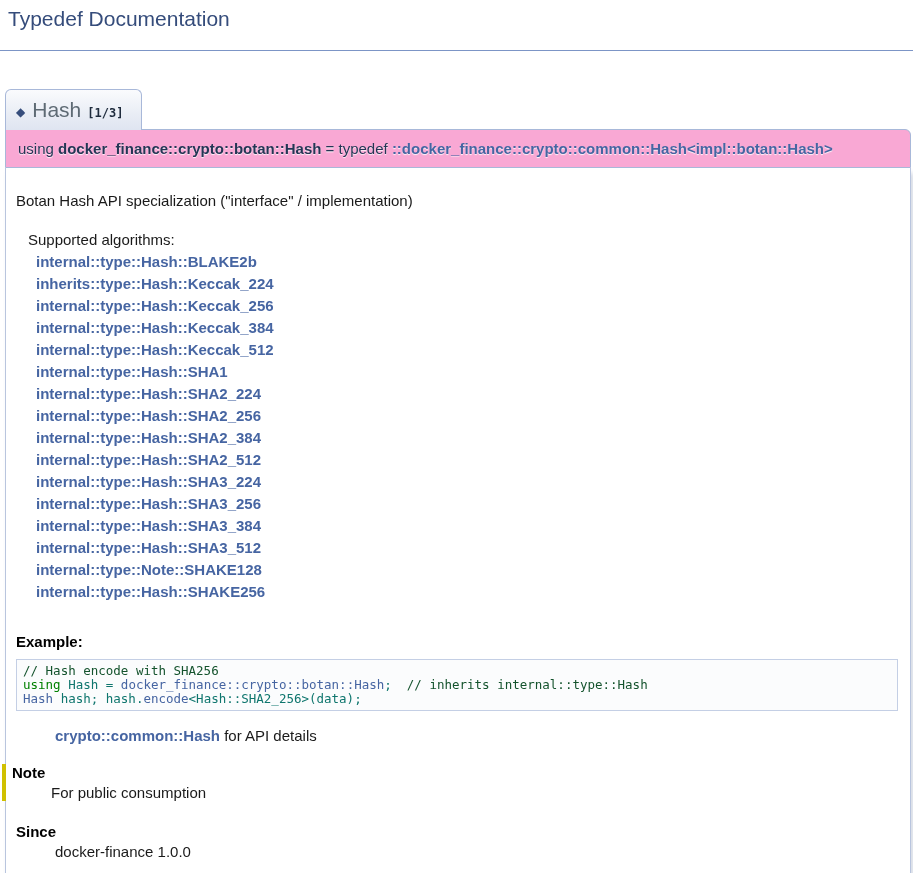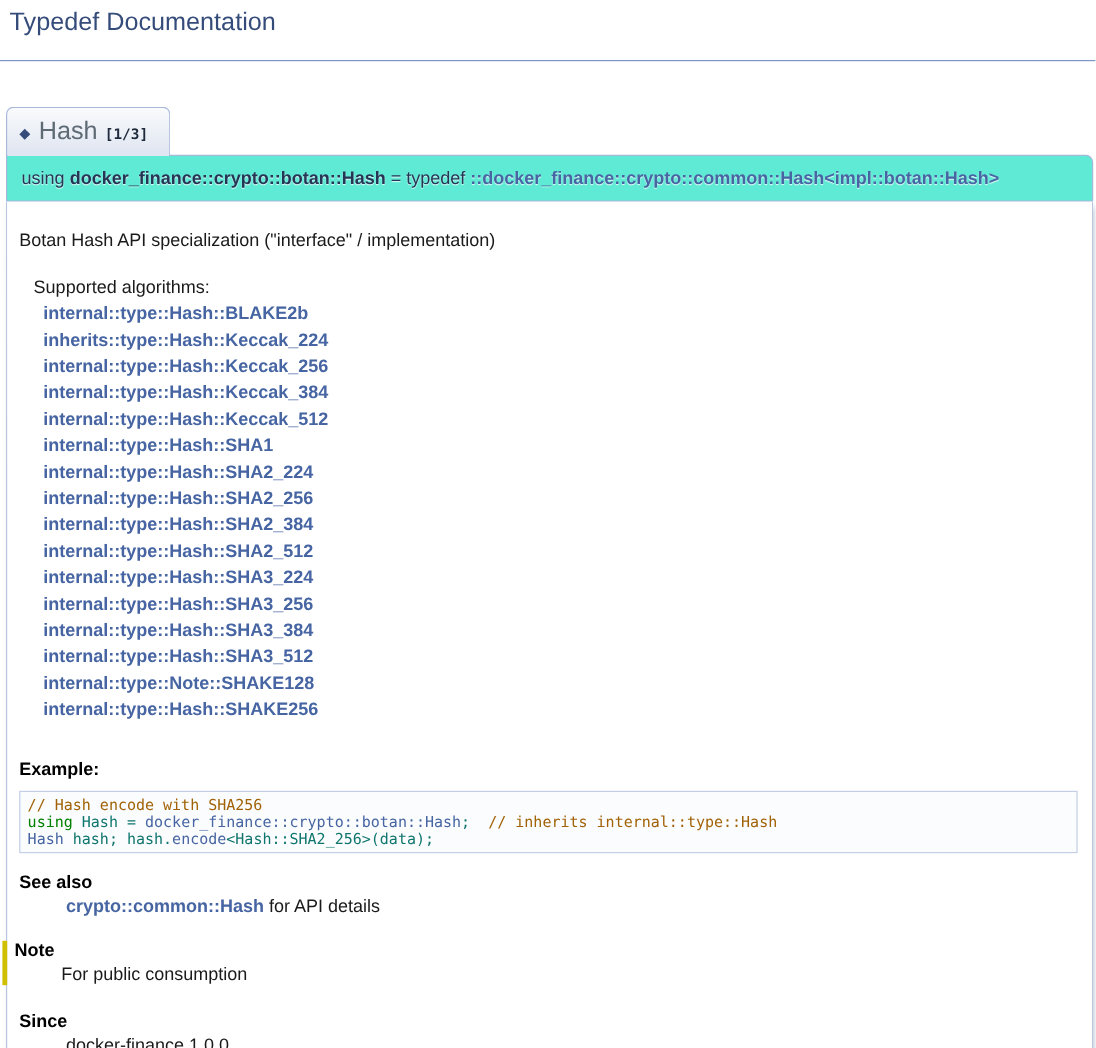--- a/index.html
+++ b/index.html
@@ -62,21 +62,21 @@
     color: #1F2B3D;
     margin-left: 6px;
   }
 
   
   .memproto {
     position: relative;
     z-index: 1;
     border: 1px solid #A8B8D9;
     border-top-right-radius: 6px;
-    background: #5eead4;
+    background: #f9a8d4;
     padding: 10px 12px;
     color: #253555;
     text-shadow: 0 1px 1px rgba(255,255,255,0.9);
     white-space: nowrap;
   }
   .memproto .seg-plain { color: #253555; }
   .memproto .seg-name  { color: #253555; font-weight: bold; }
   .memproto .seg-link  { color: #4665A2; font-weight: bold; text-decoration: none; cursor: pointer; }
 
   
@@ -116,21 +116,21 @@
     padding: 4px 6px;
     border: 1px solid #C4CFE5;
     background: #FBFCFD;
     font-family: "DejaVu Sans Mono", "Liberation Mono", monospace;
     font-size: 12.5px;
     line-height: 14px;
     white-space: pre;
     overflow: hidden;
   }
   .fragment .seg-plain   { color: #0f766e; }
-  .fragment .seg-comment { color: #a16207; }
+  .fragment .seg-comment { color: #14532d; }
   .fragment .seg-keyword { color: #008000; }
   .fragment .seg-link    { color: #4665A2; text-decoration: none; cursor: pointer; }
 
   
   dl { margin: 0; padding: 0; }
   dl dt { font-weight: bold; color: #000000; }
   dl dd { margin: 3px 0 0 39px; padding: 0; }
 
   dl.section-see   { margin-top: 16px; }
   dl.section-note  {
@@ -183,21 +183,20 @@
         <a href="#" class="algo-link">internal::type::Hash::SHA3_512</a>
         <a href="#" class="algo-link">internal::type::Note::SHAKE128</a>
         <a href="#" class="algo-link">internal::type::Hash::SHAKE256</a>
       </div>
 
     <p class="example-heading">Example:</p>
 
     <div class="fragment"><div class="code-line"><span class="seg-comment">// Hash encode with SHA256</span></div><div class="code-line"><span class="seg-keyword">using</span><span class="seg-plain"> Hash = </span><a href="#" class="seg-link">docker_finance::crypto::botan::Hash</a><span class="seg-plain">;  </span><span class="seg-comment">// inherits internal::type::Hash</span></div><div class="code-line"><a href="#" class="seg-link">Hash</a><span class="seg-plain"> hash; hash.</span><a href="#" class="seg-link">encode</a><span class="seg-plain">&lt;Hash::SHA2_256&gt;(data);</span></div></div>
 
     <dl class="section-see">
-      <dt>See also</dt>
       <dd><a href="#" class="see-link">crypto::common::Hash</a><span> for API details</span></dd>
     </dl>
 
     <dl class="section-note">
       <dt>Note</dt>
       <dd>For public consumption</dd>
     </dl>
 
     <dl class="section-since">
       <dt>Since</dt>

